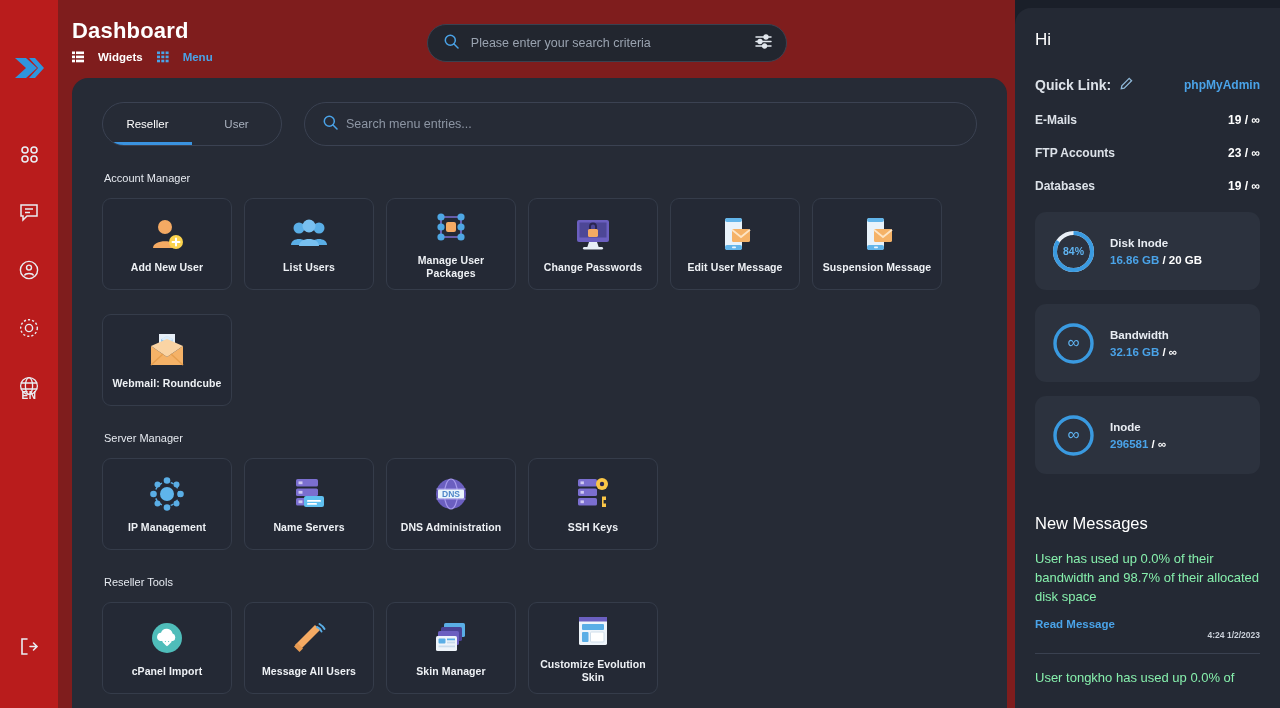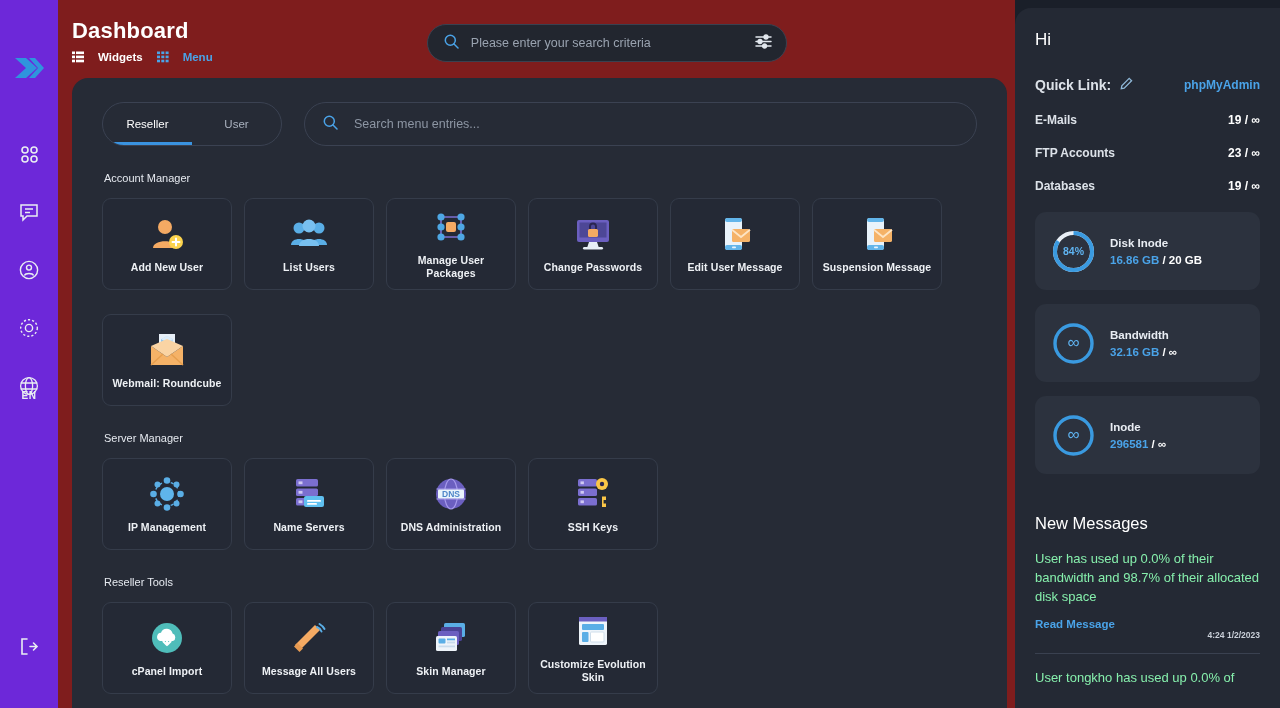--- a/index.html
+++ b/index.html
@@ -7,21 +7,21 @@
     width: 1280px; height: 708px;
     background: #1a1f29;
     font-family: "Liberation Sans", sans-serif;
     overflow: hidden;
   }
   body { display: flex; }
 
   
   #rail {
     width: 58px; height: 708px;
-    background: #6d28d9;
+    background: #b91c1c;
     display: flex; flex-direction: column; align-items: center;
     flex: 0 0 58px;
   }
   .rail-logo { margin-top: 55px; margin-bottom: 52px; }
   .rail-icon {
     width: 34px; height: 34px; margin-bottom: 24px;
     display: flex; align-items: center; justify-content: center;
     color: #e9edf2; cursor: pointer;
   }
   .rail-lang {
@@ -84,21 +84,21 @@
     font-size: 11.5px; color: #aab2bf; cursor: pointer; position: relative;
   }
   .tab.active { color: #ffffff; }
   .tab.active::after {
     content: ""; position: absolute; left: 0; right: 0; bottom: 0;
     height: 3px; background: #3a93e0;
   }
   .menusearch {
     flex: 1 1 auto; height: 44px;
     border: 1px solid #3b4252; border-radius: 22px;
-    display: flex; align-items: center; gap: 16px; padding: 0 18px;
+    display: flex; align-items: center; gap: 8px; padding: 0 18px;
   }
   .menusearch input {
     flex: 1; background: transparent; border: none; outline: none;
     color: #cdd3dc; font-size: 12.5px; font-family: "Liberation Sans", sans-serif;
   }
   .menusearch input::placeholder { color: #8d96a4; }
 
   .section-title {
     font-size: 11px; color: #e6eaf0; margin: 0 0 14px 2px; font-weight: normal;
   }

